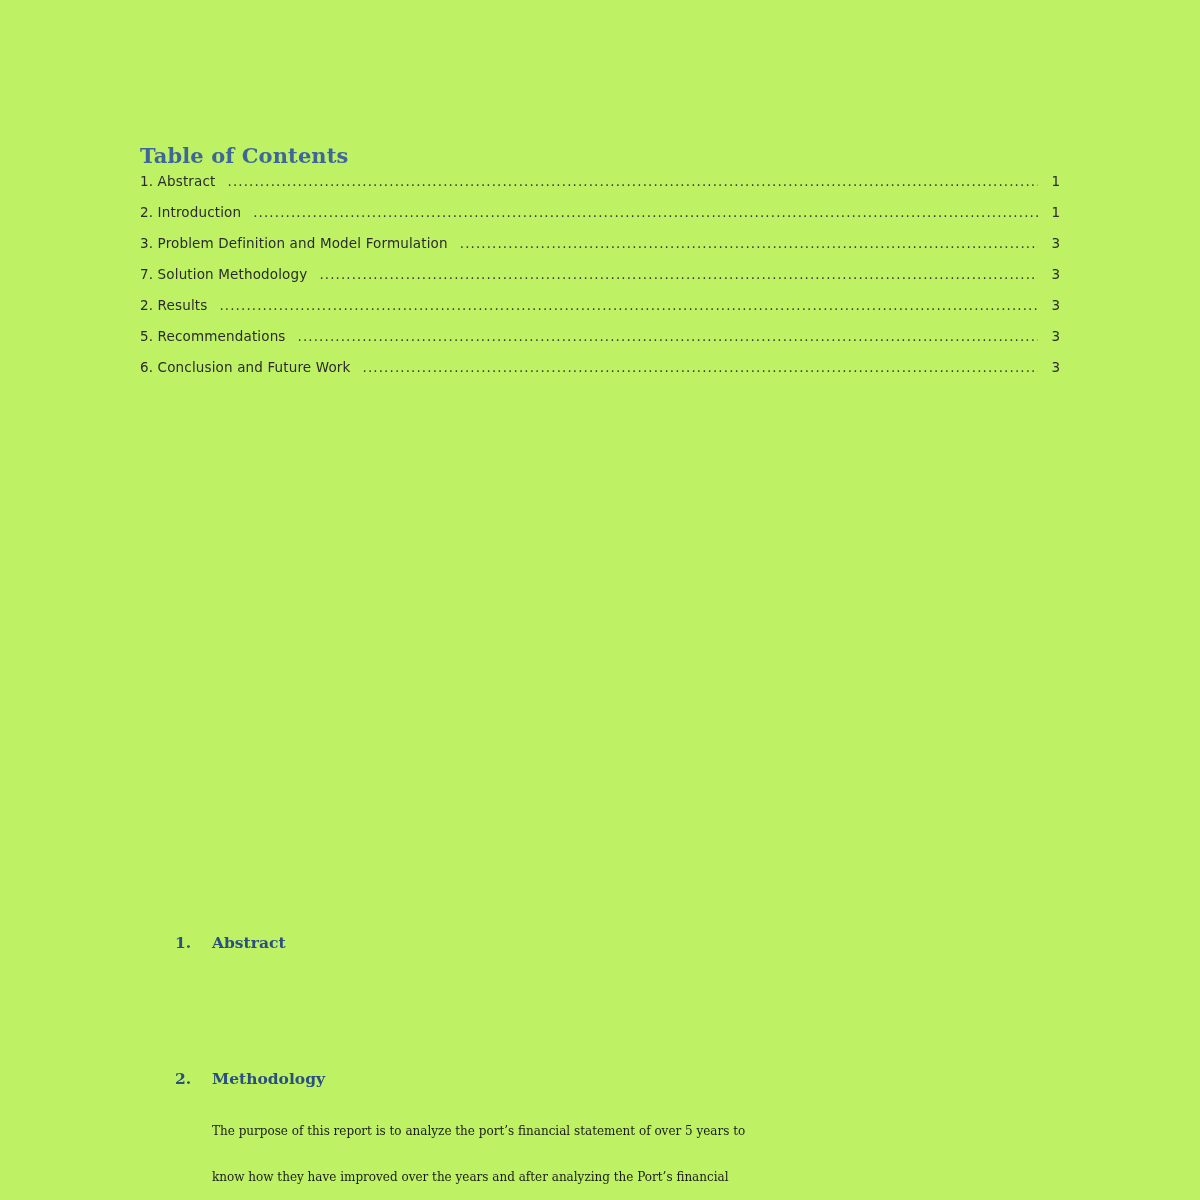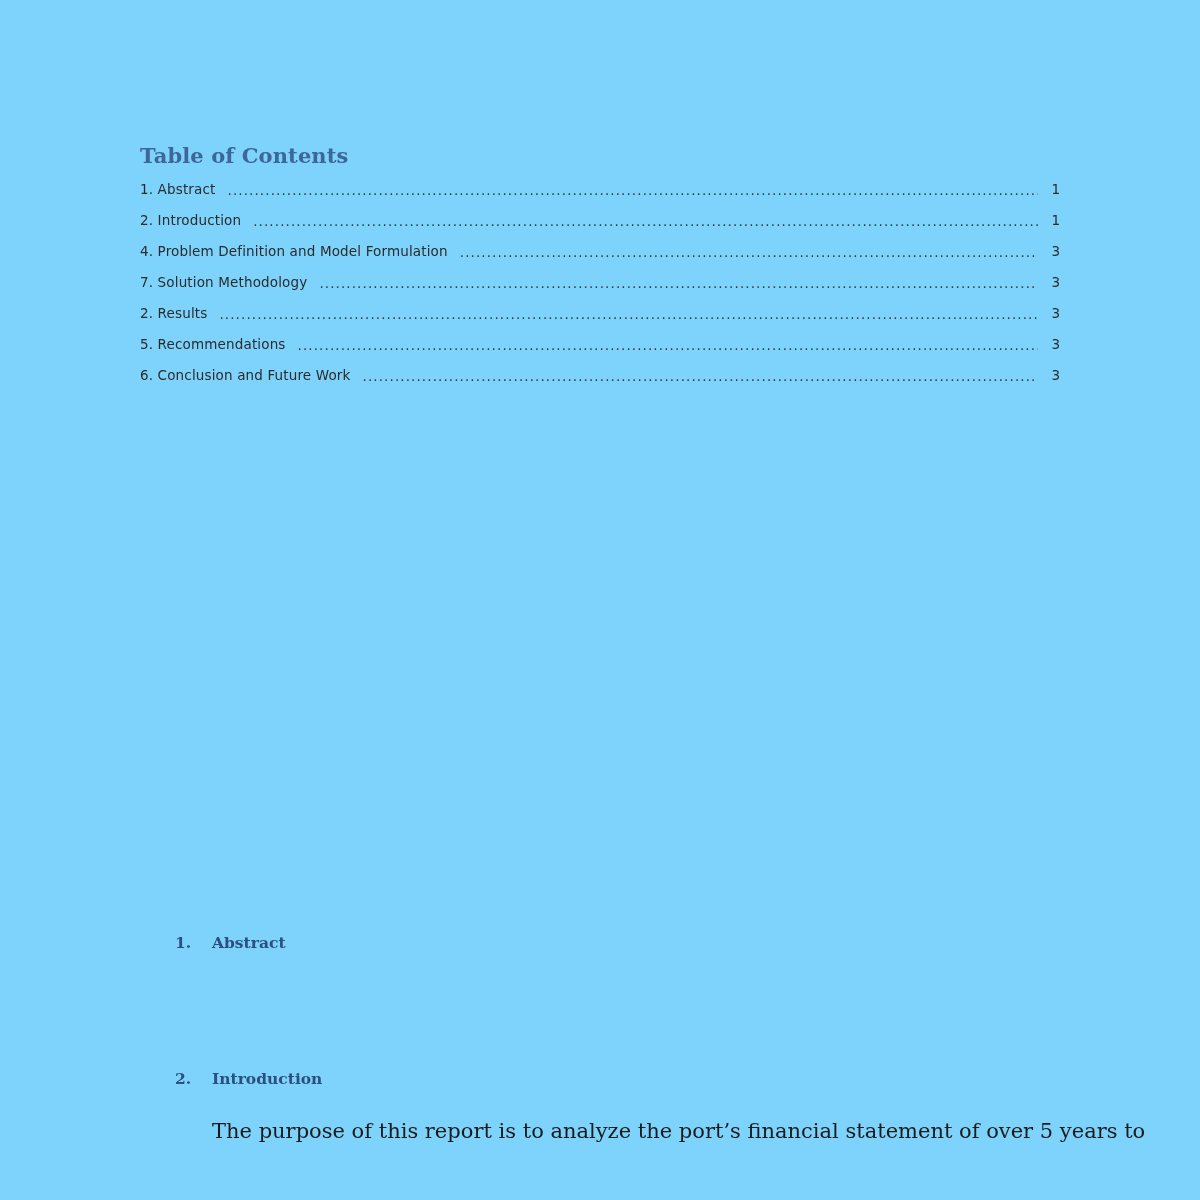--- a/index.html
+++ b/index.html
@@ -12,21 +12,21 @@
     height: 1200px;
     position: relative;
     overflow: hidden;
     font-family: "Liberation Sans", sans-serif;
     -webkit-font-smoothing: antialiased;
   }
 
   .page {
     position: absolute;
     inset: 0;
-    background: #7dd3fc;
+    background: #bef264;
   }
 
   
   .toc-block {
     position: absolute;
     left: 140px;
     top: 143px;
     width: 920px;
   }
 
@@ -42,21 +42,21 @@
   }
 
   .toc-list {
     list-style: none;
     margin: 0;
     padding: 0;
   }
 
   .toc-row {
     display: flex;
-    align-items: center;
+    align-items: flex-start;
     width: 100%;
     height: 31px;
     font-family: "DejaVu Sans", "Liberation Sans", sans-serif;
     font-size: 13.5px;
     color: #2b2b2b;
     white-space: nowrap;
     gap: 12px;
   }
 
   .toc-label {
@@ -120,21 +120,21 @@
   }
 
   .section-gap {
     height: 77px;
   }
 
   .section-body {
     margin-left: 37px;
     margin-top: 20px;
     font-family: "DejaVu Serif", "Liberation Serif", serif;
-    font-size: 21px;
+    font-size: 12px;
     line-height: 46px;
     color: #1b1b1b;
     text-align: left;
     max-width: 830px;
   }
   .body-line {
     display: block;
     white-space: nowrap;
   }
 </style>
@@ -155,21 +155,21 @@
       </div>
 
       <div class="toc-row">
         <span class="toc-label">2. Introduction</span>
         <span class="toc-leader"></span>
         <span class="toc-page">1</span>
       </div>
 
 
       <div class="toc-row">
-        <span class="toc-label">4. Problem Definition and Model Formulation</span>
+        <span class="toc-label">3. Problem Definition and Model Formulation</span>
         <span class="toc-leader"></span>
         <span class="toc-page">3</span>
       </div>
 
       <div class="toc-row">
         <span class="toc-label">7. Solution Methodology</span>
         <span class="toc-leader"></span>
         <span class="toc-page">3</span>
       </div>
 
@@ -198,22 +198,23 @@
 
     <div class="section-heading">
       <span class="section-number">1.</span>
       <span class="section-title">Abstract</span>
     </div>
 
     <div class="section-gap"></div>
 
     <div class="section-heading">
       <span class="section-number">2.</span>
-      <span class="section-title">Introduction</span>
+      <span class="section-title">Methodology</span>
     </div>
 
     <div class="section-body">
       <span class="body-line">The purpose of this report is to analyze the port’s financial statement of over 5 years to</span>
+      <span class="body-line">know how they have improved over the years and after analyzing the Port’s financial</span>
     </div>
 
   </div>
 
 </div>
 
 </body></html>

